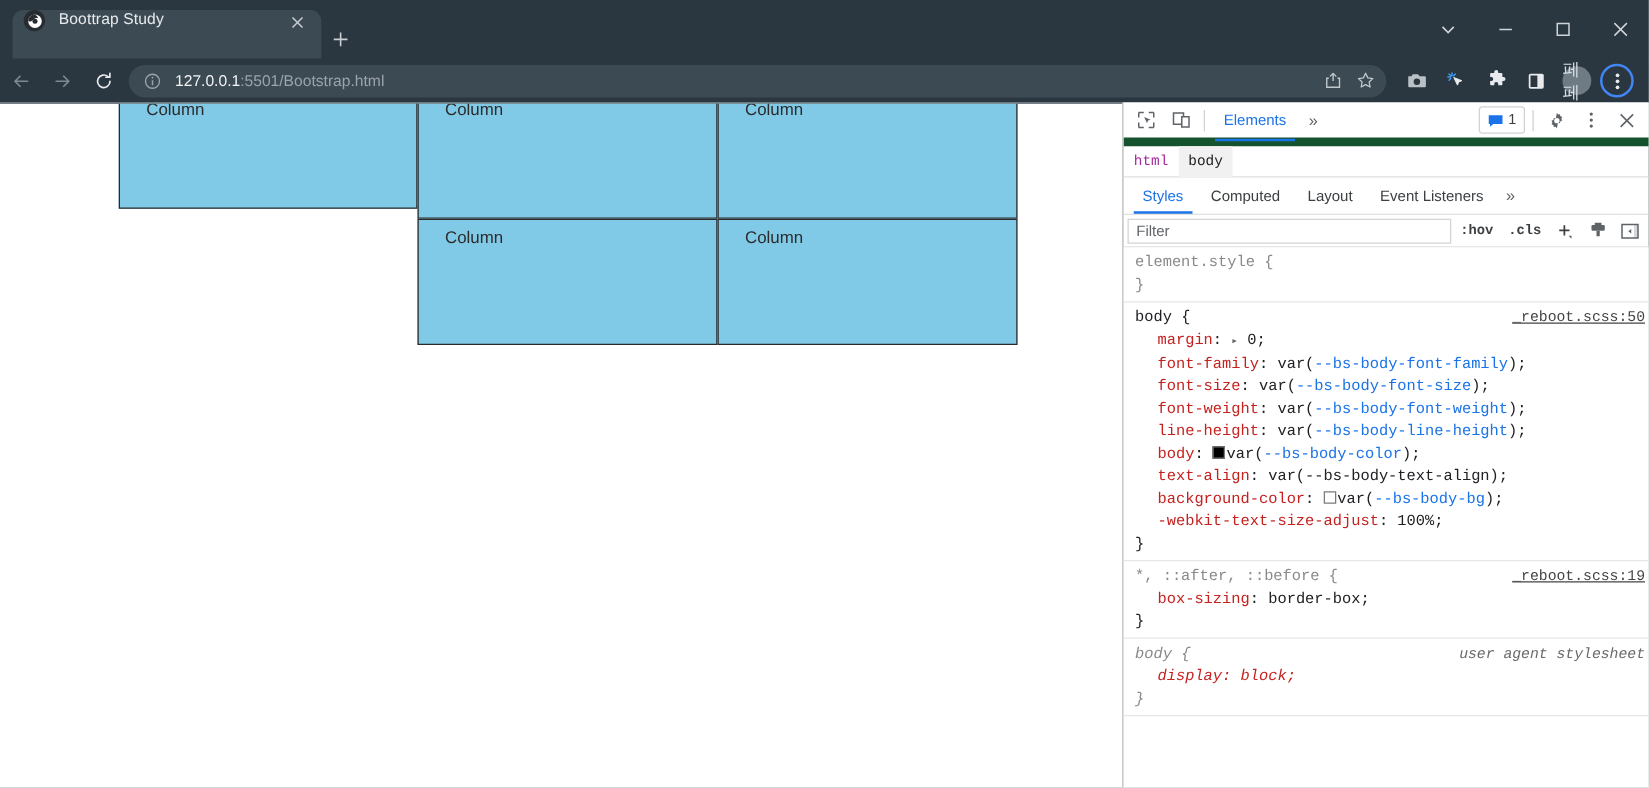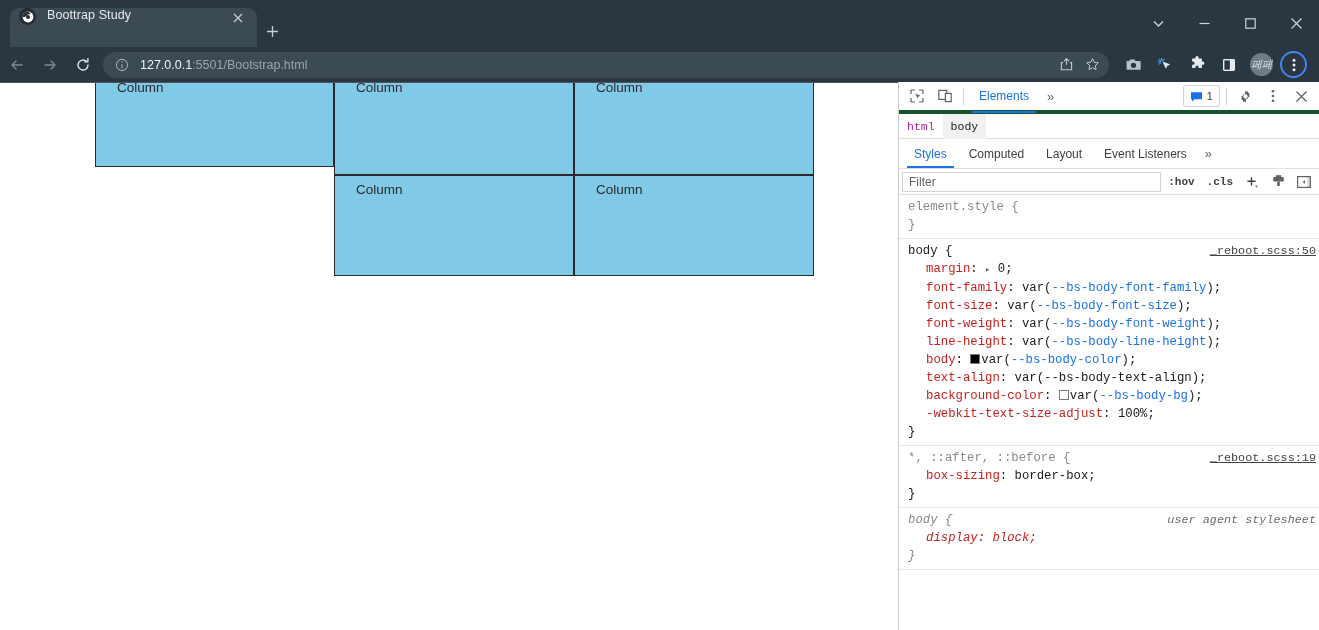--- a/index.html
+++ b/index.html
@@ -77,22 +77,22 @@
     white-space: nowrap; overflow: hidden; min-width: 0;
   }
   .omni-url .host { color: #F1F3F4; }
   .omni-icon { width: 26px; height: 22px; flex: 0 0 auto;
     display: flex; align-items: center; justify-content: center; }
   .toolicons { display: flex; align-items: center; flex: 0 0 auto; padding-right: 6px; }
   .toolicon { width: 32px; height: 30px; display: flex; align-items: center;
     justify-content: center; }
   .avatar {
     width: 23px; height: 23px; border-radius: 50%; background: #6E7B84;
-    color: #D8DDE1; font-size: 11px; display: flex; align-items: center;
-    justify-content: center; margin: 0 5px; letter-spacing: -.5px; font-style: italic;
+    color: #D8DDE1; font-size: 14px; display: flex; align-items: center;
+    justify-content: center; margin: 0 5px; letter-spacing: -.5px;
   }
   .kebab {
     width: 27px; height: 27px; border-radius: 50%;
     border: 2px solid #4285F4; display: flex; align-items: center;
     justify-content: center; margin: 0 6px 0 2px;
   }
 
   
   .viewport {
     position: absolute; left: 0; top: 82px; width: 898px; height: 548px;
@@ -108,21 +108,21 @@
 
   
   .devtools {
     position: absolute; left: 898px; top: 82px; width: 421px; height: 548px;
     background: #FFFFFF; border-left: 1px solid #C9C9C9;
     display: flex; flex-direction: column;
     font-family: "Liberation Sans", sans-serif;
   }
   .dt-toolbar {
     height: 30px; flex: 0 0 auto; display: flex; align-items: center;
-    border-bottom: 4px solid #14532d; background: #FFF; padding: 14px 4px;
+    border-bottom: 7px solid #14532d; background: #FFF; padding: 14px 4px;
   }
   .dt-ico { width: 28px; height: 26px; display: flex; align-items: center;
     justify-content: center; color: #5F6368; }
   .dt-sep { width: 1px; height: 17px; background: #D0D0D0; margin: 0 4px; }
   .dt-tab {
     height: 33px; padding: 0 11px; display: flex; align-items: center;
     font-size: 12px; color: #3C4043; position: relative;
   }
   .dt-tab.active { color: #1A73E8; }
   .dt-tab.active::after {

